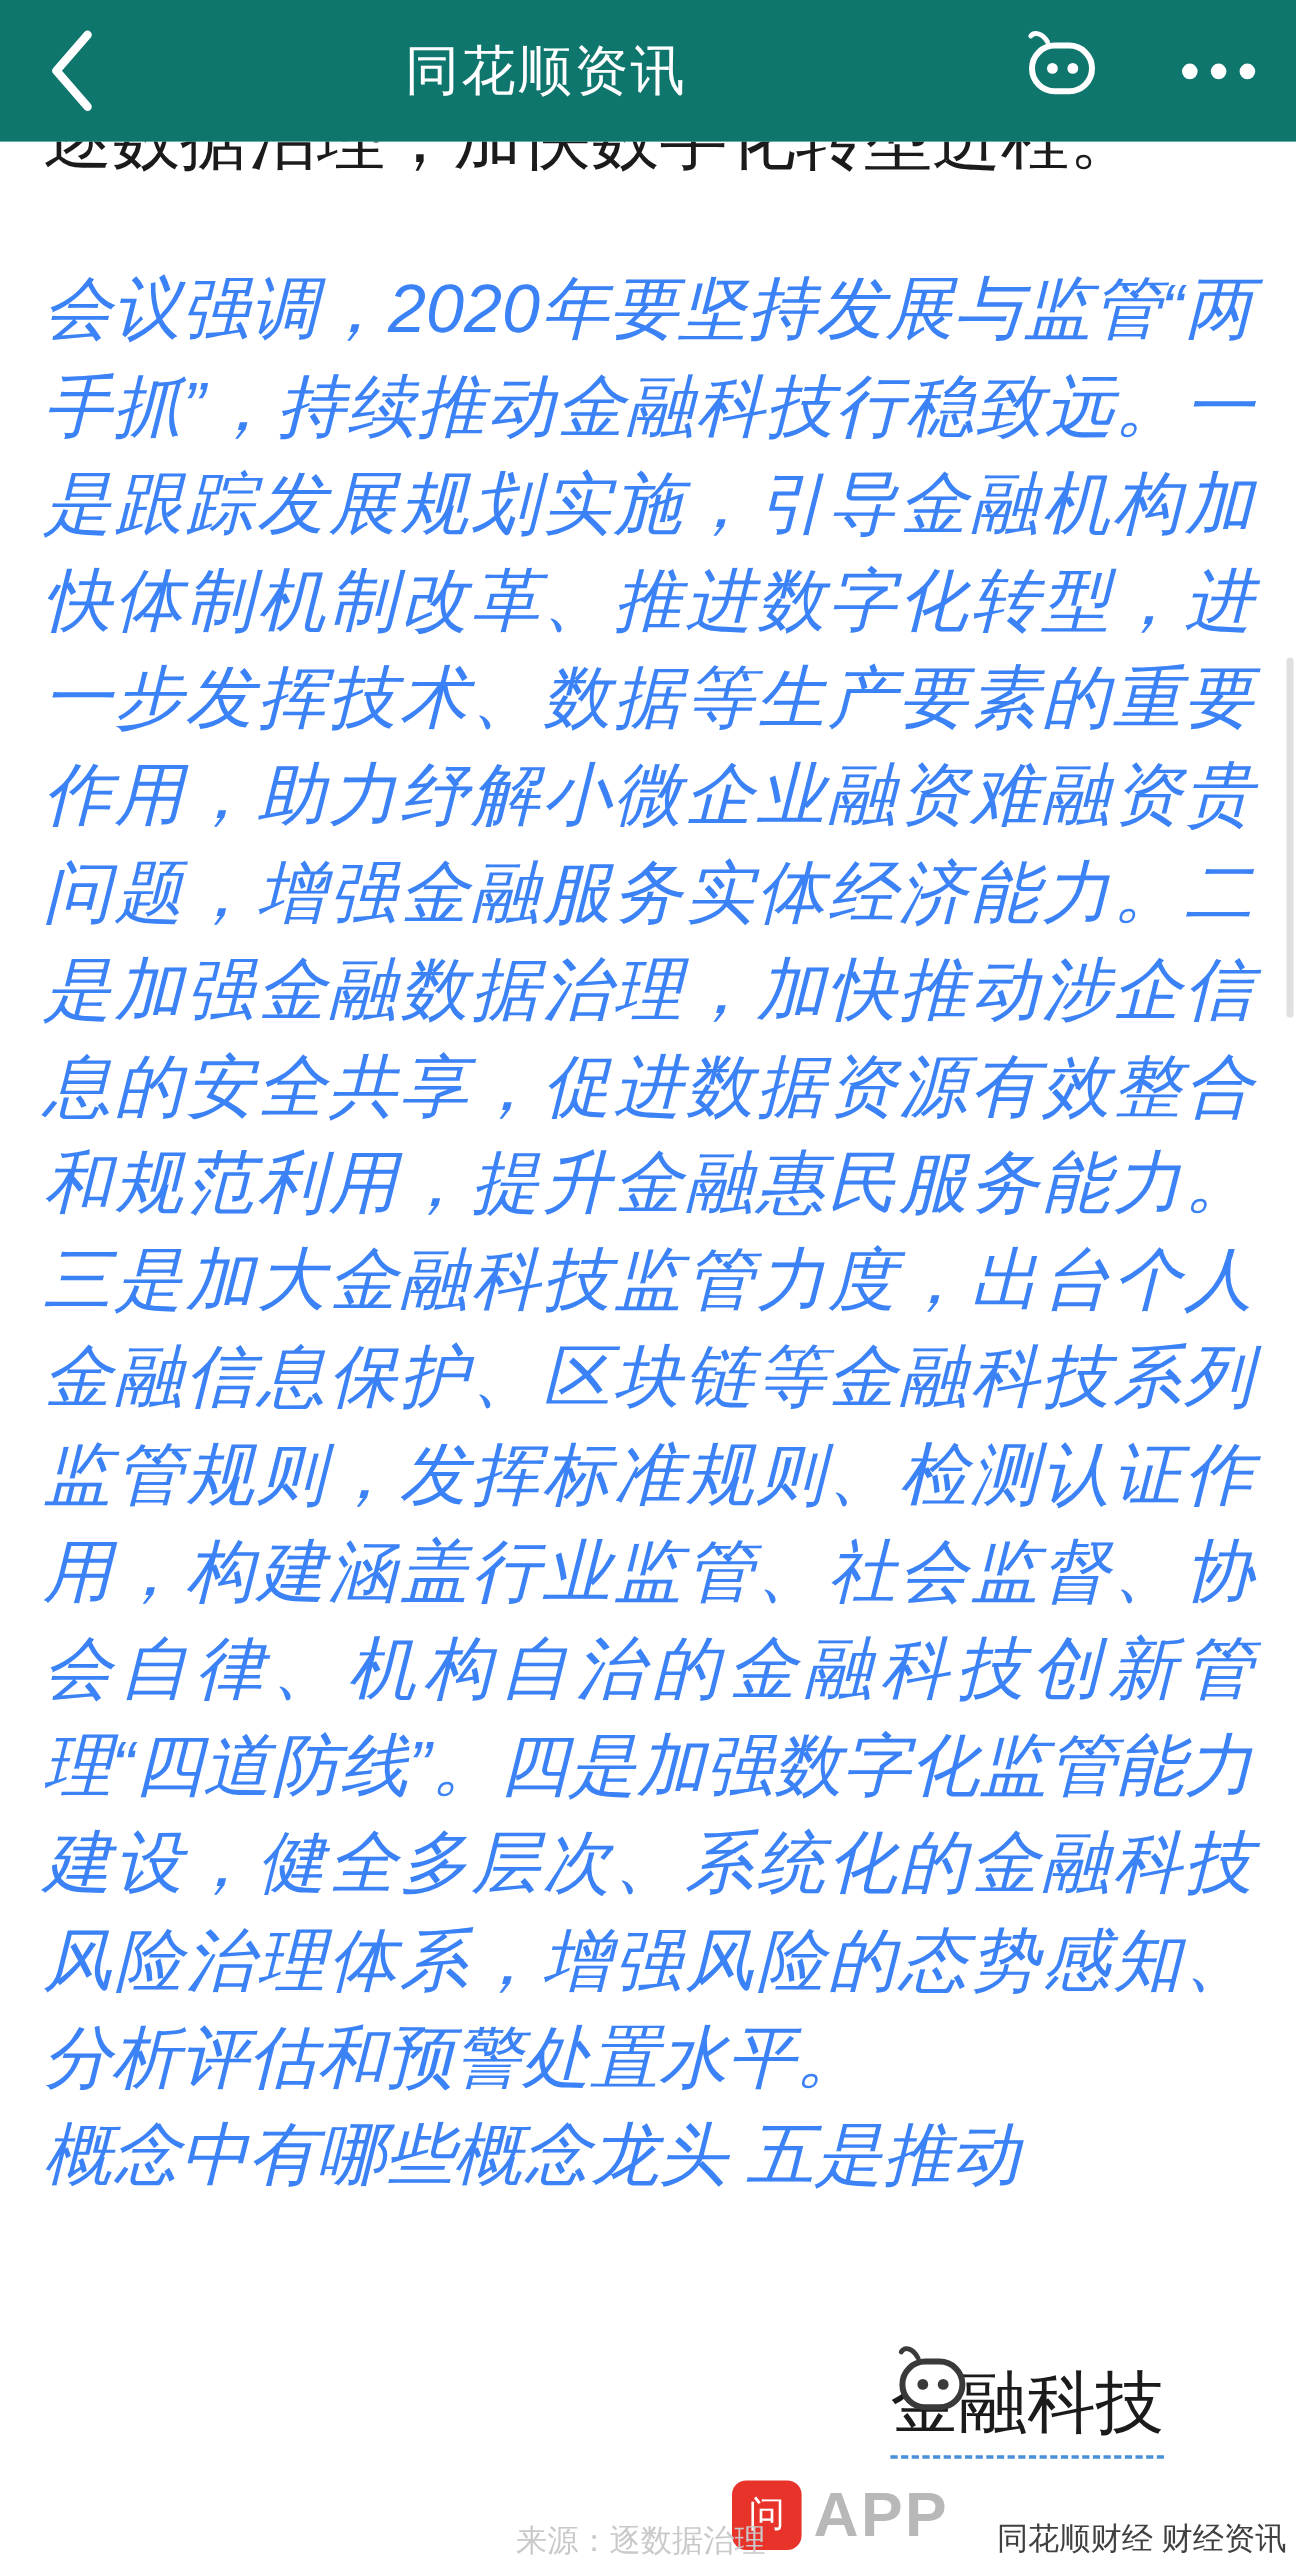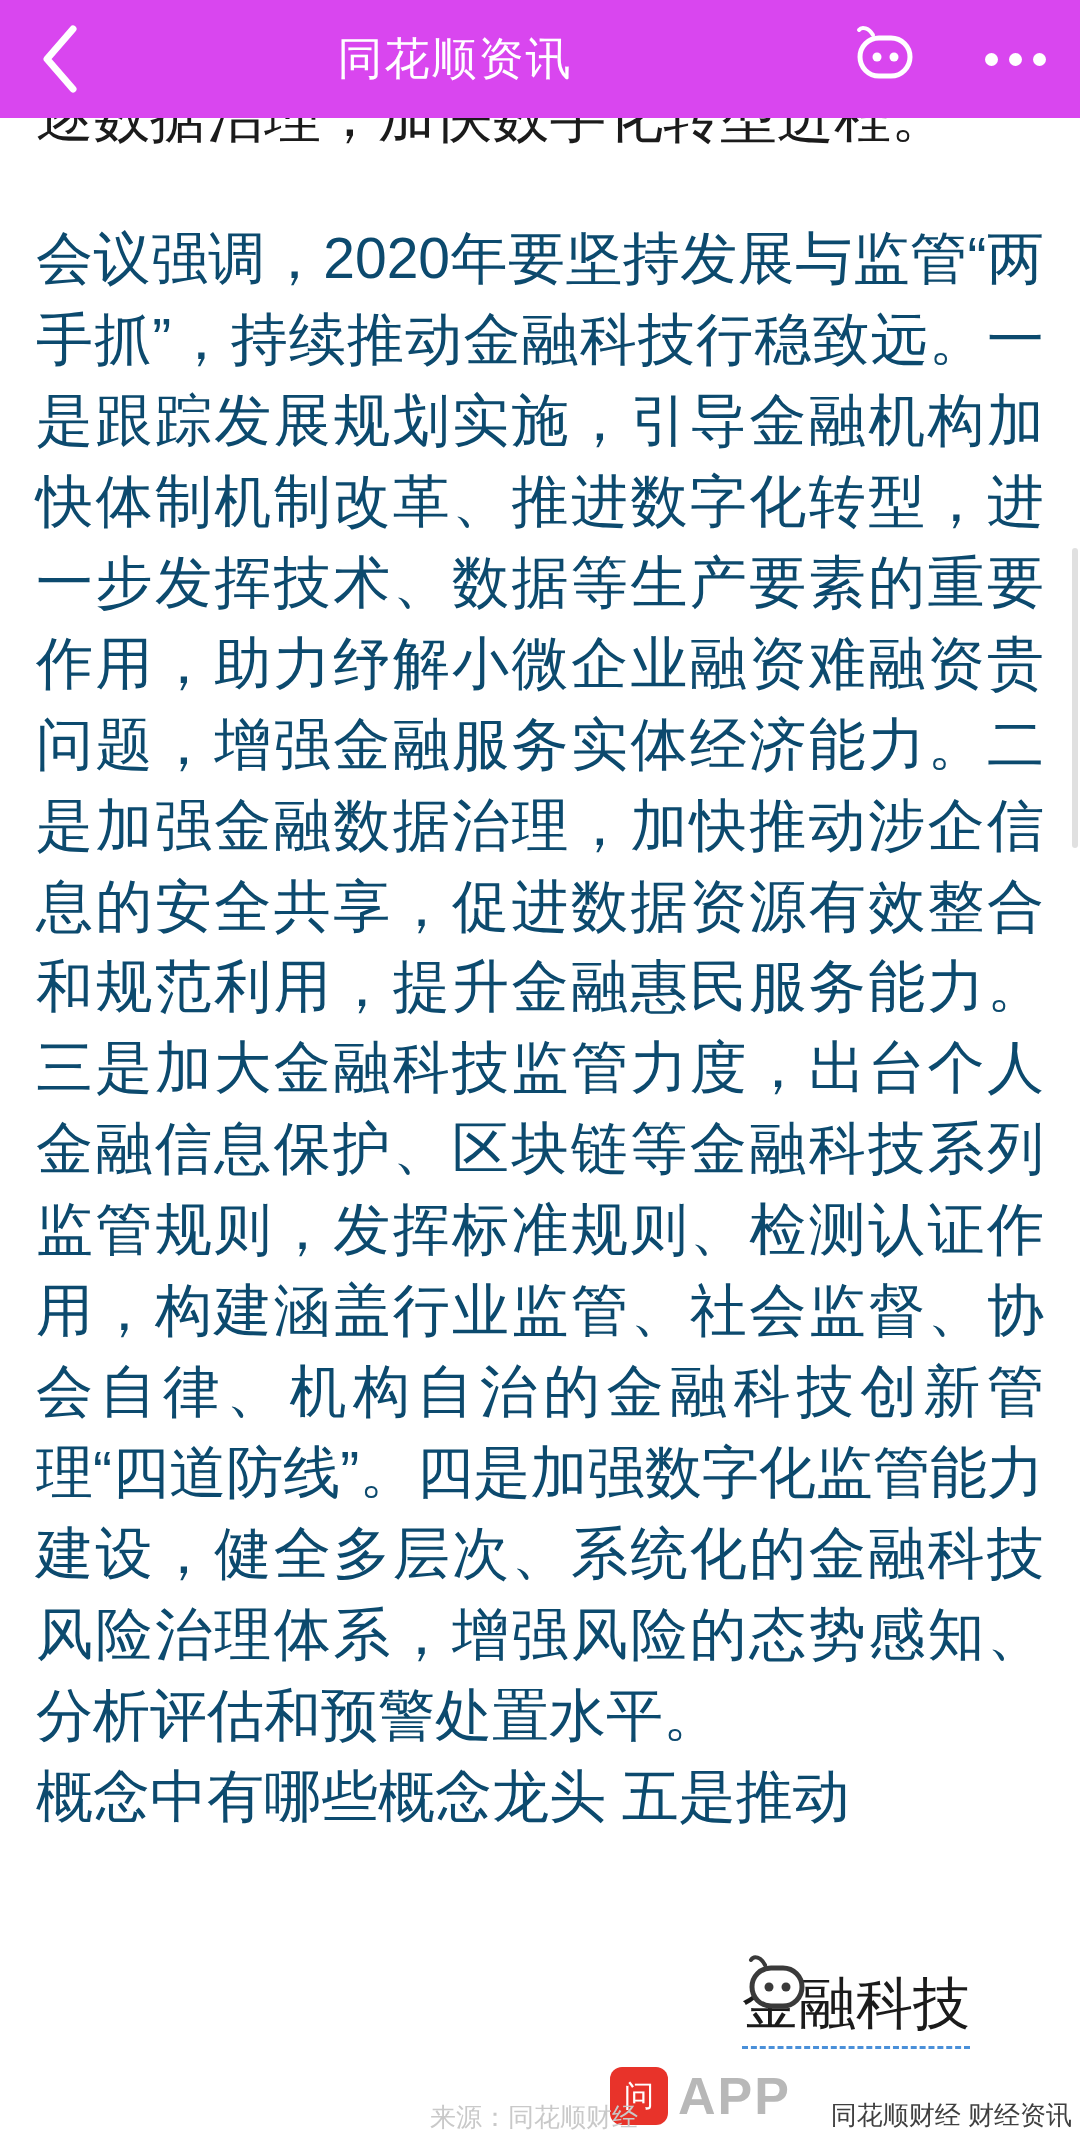--- a/index.html
+++ b/index.html
@@ -17,21 +17,21 @@
     background: #ffffff;
     overflow: hidden;
   }
 
   
   .navbar {
     position: absolute;
     top: 0; left: 0;
     width: 1080px;
     height: 118px;
-    background: #d946ef;
+    background: #0f766e;
     display: flex;
     align-items: center;
     z-index: 30;
   }
   .nav-back {
     width: 120px;
     height: 118px;
     display: flex;
     align-items: center;
     justify-content: center;
@@ -69,26 +69,27 @@
     align-items: center;
   }
   .dots i {
     display: block;
     width: 13px;
     height: 13px;
     border-radius: 50%;
     background: #ffffff;
   }
   .para {
-    color: #0c4a6e;
+    color: #3b82f6;
     font-size: 57px;
     line-height: 1.42;
     text-align: justify;
     letter-spacing: 0px;
     word-break: break-all;
+    font-style: italic;
   }
   
   .para-clipped {
     position: absolute;
     top: 118px;
     left: 0;
     width: 1080px;
     height: 40px;
     overflow: hidden;
     padding: 0 36px;
@@ -259,20 +260,20 @@
 
   <div class="inline-promo">
     <span class="promo-link">金融科技</span>
   </div>
 
   <div class="app-badge">
     <span class="logo">问</span>
     <span class="app-text">APP</span>
   </div>
 
-  <div class="watermark-left">来源：同花顺财经</div>
+  <div class="watermark-left">来源：逐数据治理</div>
   <div class="watermark-right">同花顺财经 财经资讯</div>
 
   <div class="scroll-track">
     <div class="scroll-thumb"></div>
   </div>
 
 </div>
 
 </body></html>

